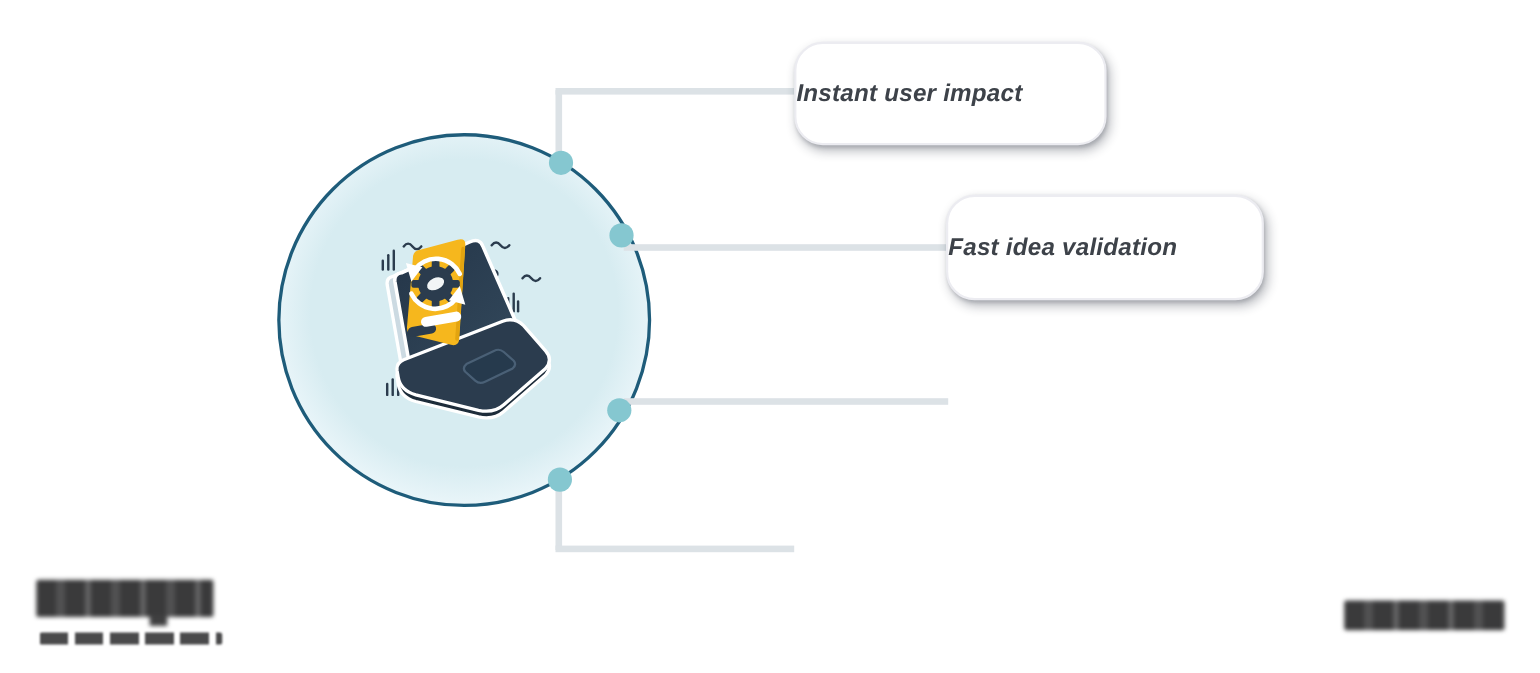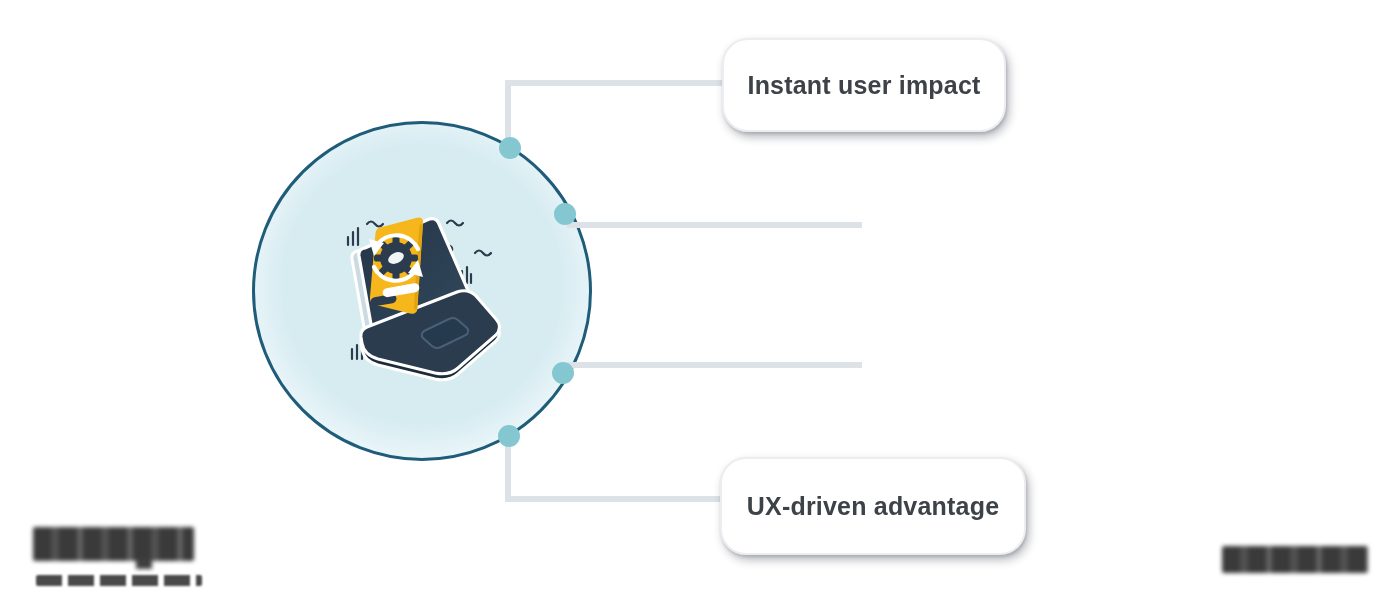--- a/index.html
+++ b/index.html
@@ -14,24 +14,24 @@
     background:radial-gradient(circle at 50% 48%,
       #d7ecf1 0%,#d7ecf1 58%,#e9f5f9 72%,#ddeff4 82%,#e4f3f7 100%);
   }
   .illustration-svg{position:absolute;left:272px;top:141px;width:300px;height:300px;}
   
   .conn{position:absolute;background:#dce2e6;}
   
   .dot{position:absolute;width:22px;height:22px;border-radius:50%;background:#85c7d0;}
   
   .label-box{
-    position:absolute;display:flex;align-items:center;justify-content:center;
+    position:absolute;display:flex;align-items:center;justify-content:flex-start;
     background:#ffffff;border:2px solid #ececf1;border-radius:26px;
     box-shadow:3px 5px 10px rgba(35,40,55,0.32),1px 2px 3px rgba(35,40,55,0.15);
-    color:#3d4249;font-size:25px;font-weight:600;letter-spacing:0.2px;
+    color:#3d4249;font-size:22px;font-weight:600;letter-spacing:0.2px;font-style:italic;
   }
   
   .wm{position:absolute;filter:blur(2px);border-radius:2px;
     background-image:repeating-linear-gradient(90deg,
       #3a3a3b 0 18px,#515152 18px 26px,#3a3a3b 26px 44px,#626263 44px 50px);}
   .wm-left-main{left:33px;top:527px;width:161px;height:34px;}
   .wm-left-main::after{ 
     content:"";position:absolute;right:42px;bottom:-8px;width:16px;height:10px;
     background:#3f3f40;}
   .wm-left-tagline{left:36px;top:575px;width:166px;height:11px;filter:blur(1.2px);
@@ -117,21 +117,21 @@
   <div class="conn" style="left:505px;top:496px;width:217px;height:6px"></div>
 
   <div class="dot" style="left:499px;top:137px"></div>
   <div class="dot" style="left:554px;top:203px"></div>
   <div class="dot" style="left:552px;top:362px"></div>
   <div class="dot" style="left:498px;top:425px"></div>
 
   <div class="label-box" style="left:722px;top:38px;width:280px;height:90px">
     <span>Instant user impact</span>
   </div>
-  <div class="label-box" style="left:720px;top:457px;width:302px;height:94px">
-    <span>UX-driven advantage</span>
+  <div class="label-box" style="left:860px;top:177px;width:285px;height:92px">
+    <span>Fast idea validation</span>
   </div>
 
   <div class="wm wm-left-main"></div>
   <div class="wm wm-left-tagline"></div>
   <div class="wm wm-right"></div>
 
 </div>
 
 </body></html>

